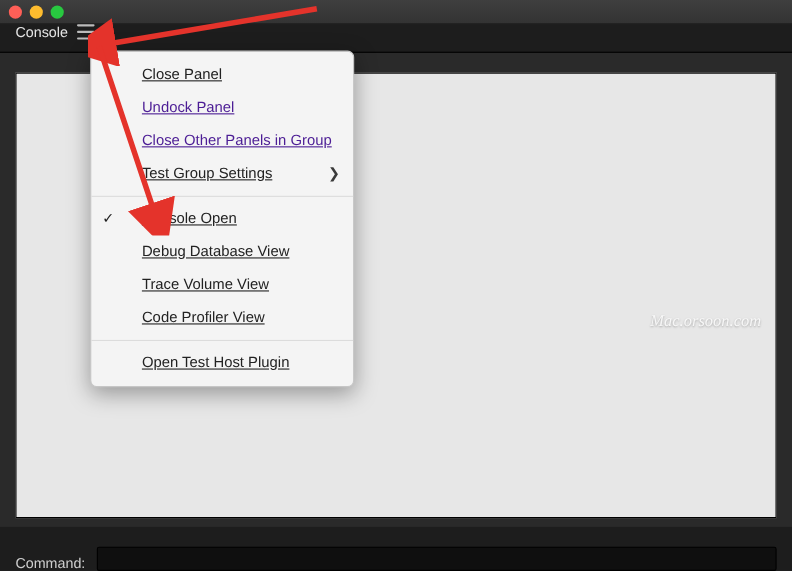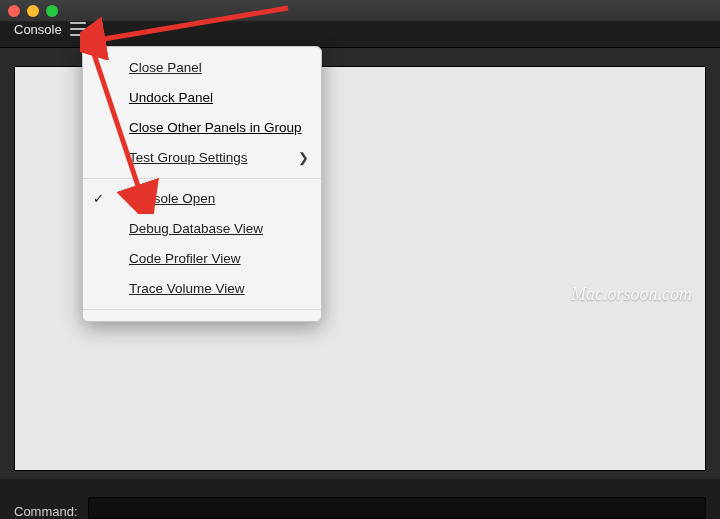--- a/index.html
+++ b/index.html
@@ -63,40 +63,40 @@
     font-size: 13.5px;
     color:#222;
   }
   .menu-item {
     position:relative;
     padding: 6px 18px 6px 46px;
     line-height: 18px;
     white-space: nowrap;
     text-decoration: underline;
   }
-  .menu-item.disabled { color:#000000; }
+  .menu-item.disabled { color:#4c1d95; }
   .menu-sep { height:1px; background:#dcdcdc; margin:5px 0; }
   .menu-item .check {
     position:absolute; left:10px; top:6px; font-size:13px;
   }
   .menu-item .sub {
     position:absolute; right:12px; top:6px; font-size:13px; color:#3a3a3a;
   }
 
   
   .anno { position:absolute; pointer-events:none; }
 
   
   .watermark {
     position:absolute;
     right: 28px; top: 284px;
     color: rgba(255,255,255,.85);
     font-style: italic;
     font-family: Georgia, "Times New Roman", serif;
-    font-size: 18px;
+    font-size: 15px;
     text-shadow: 0 1px 2px rgba(0,0,0,.3);
   }
 </style>
 </head>
 <body>
 
 <div class="titlebar">
   <div class="tl-dot tl-close"></div>
   <div class="tl-dot tl-min"></div>
   <div class="tl-dot tl-max"></div>
@@ -136,26 +136,29 @@
   </div>
   <div class="menu-sep"></div>
   <div class="menu-item">
     <span class="check">✓</span>
     <span>Console Open</span>
   </div>
   <div class="menu-item">
     <span>Debug Database View</span>
   </div>
   <div class="menu-item">
+    <span>Trace Volume View</span>
+  </div>
+  <div class="menu-item">
     <span>Code Profiler View</span>
   </div>
+  <div class="menu-sep"></div>
   <div class="menu-item">
-    <span>Trace Volume View</span>
+    <span>Open Test Host Plugin</span>
   </div>
-  <div class="menu-sep"></div>
 </div>
 
 <svg class="anno" style="left:80px; top:0px;" width="220" height="60">
   <defs>
     <marker id="ah1" viewBox="0 0 12 12" refX="2" refY="6" markerWidth="9" markerHeight="9" orient="auto">
       <path d="M0,0 L12,6 L0,12 Z" fill="#e4332b"></path>
     </marker>
   </defs>
   <line x1="208" y1="8" x2="18" y2="40" stroke="#e4332b" stroke-width="5" marker-end="url(#ah1)"></line>
 </svg>

